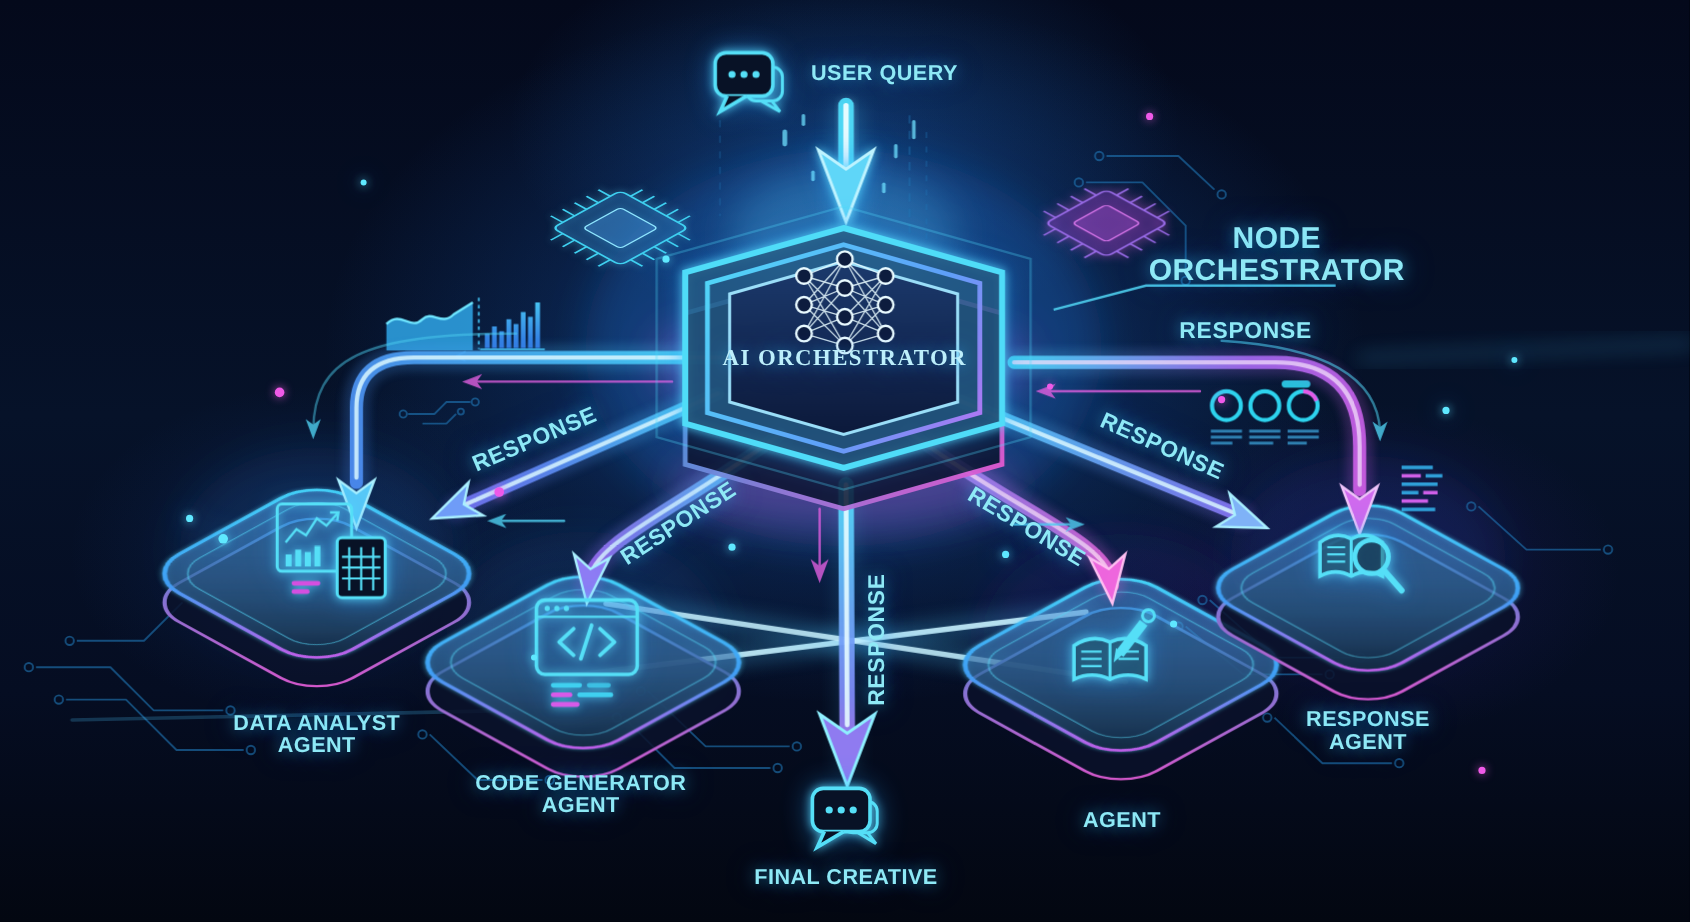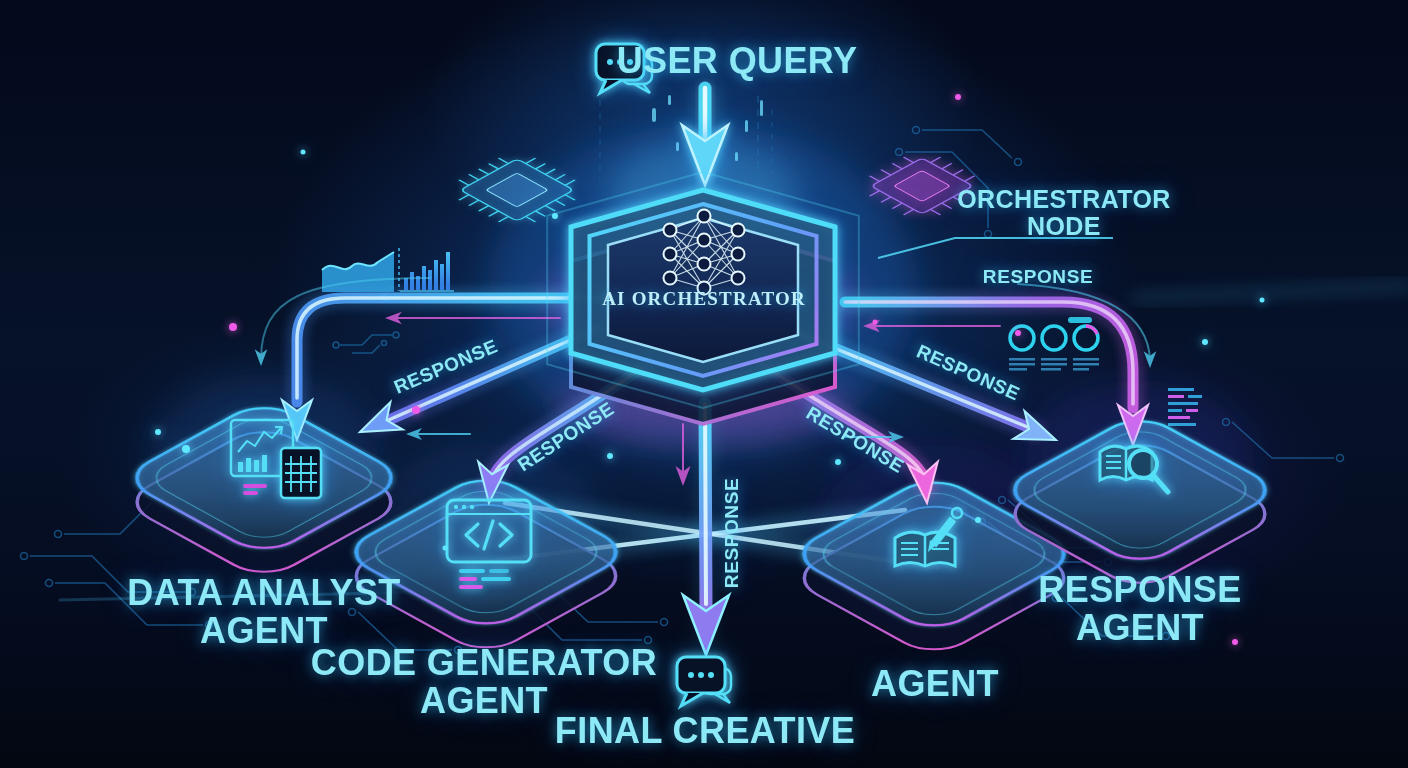--- a/index.html
+++ b/index.html
@@ -12,21 +12,21 @@
       radial-gradient(300px 200px at 19% 60%, rgba(25,80,170,.22), rgba(10,30,80,0) 70%),
       radial-gradient(300px 200px at 81% 62%, rgba(60,40,160,.22), rgba(10,30,80,0) 70%),
       linear-gradient(180deg,#04091b 0%,#061229 45%,#050d22 75%,#030711 100%);
   }
   svg{position:absolute;left:0;top:0;}
   .lbl{
     position:absolute;color:#8ee9f6;font-weight:700;white-space:nowrap;text-align:center;
     letter-spacing:.4px;line-height:1.06;
     text-shadow:0 0 12px rgba(60,205,255,.55),0 0 28px rgba(40,140,255,.38);
   }
-  .lbl-xl{font-size:36px;}
+  .lbl-xl{font-size:18px;}
   .lbl-lg{font-size:25px;}
   .lbl-md{font-size:19px;letter-spacing:.6px;}
   .lbl-hex{font-size:19px;color:#bdeffb;letter-spacing:1.2px;}
   .glow-c{filter:drop-shadow(0 0 4px rgba(90,220,255,.85)) drop-shadow(0 0 11px rgba(40,160,255,.45));}
   .glow-soft{filter:drop-shadow(0 0 3px rgba(90,220,255,.6));}
   .glow-m{filter:drop-shadow(0 0 4px rgba(240,95,230,.8));}
 </style>
 </head>
 <body>
 
@@ -476,22 +476,22 @@
           <circle cx="303" cy="152" r="2.5"></circle>
           <circle cx="1262" cy="300" r="2.5"></circle>
       <circle cx="445" cy="548" r="2.5"></circle>
     </g>
   </g>
 </svg>
 
 <div class="lbl lbl-xl" style="left:737px;top:61px;transform:translate(-50%,-50%);">USER QUERY</div>
 
 <div class="lbl lbl-lg" style="left:1064px;top:212px;transform:translate(-50%,-50%);">
+  <div>NODE</div>
   <div>ORCHESTRATOR</div>
-  <div>NODE</div>
 </div>
 
 <div class="lbl lbl-hex" style="left:704px;top:299px;transform:translate(-50%,-50%);font-family:Liberation Serif, serif;">AI ORCHESTRATOR</div>
 
 <div class="lbl lbl-md" style="left:446px;top:367px;transform:translate(-50%,-50%) rotate(-23deg);">RESPONSE</div>
 
 <div class="lbl lbl-md" style="left:566px;top:437px;transform:translate(-50%,-50%) rotate(-33deg);">RESPONSE</div>
 
 <div class="lbl lbl-md" style="left:855px;top:440px;transform:translate(-50%,-50%) rotate(31deg);">RESPONSE</div>
 
@@ -499,21 +499,21 @@
 
 <div class="lbl lbl-md" style="left:1038px;top:277px;transform:translate(-50%,-50%);">RESPONSE</div>
 
 <div class="lbl lbl-md" style="left:732px;top:533px;transform:translate(-50%,-50%) rotate(-90deg);">RESPONSE</div>
 
 <div class="lbl lbl-xl" style="left:264px;top:612px;transform:translate(-50%,-50%);">
   <div>DATA ANALYST</div>
   <div>AGENT</div>
 </div>
 
-<div class="lbl lbl-xl" style="left:484px;top:682px;transform:translate(-50%,-50%);">
+<div class="lbl lbl-xl" style="left:484px;top:662px;transform:translate(-50%,-50%);">
   <div>CODE GENERATOR</div>
   <div>AGENT</div>
 </div>
 
 <div class="lbl lbl-xl" style="left:705px;top:731px;transform:translate(-50%,-50%);">FINAL CREATIVE</div>
 
 <div class="lbl lbl-xl" style="left:935px;top:684px;transform:translate(-50%,-50%);">
   <div>AGENT</div>
 </div>
 

